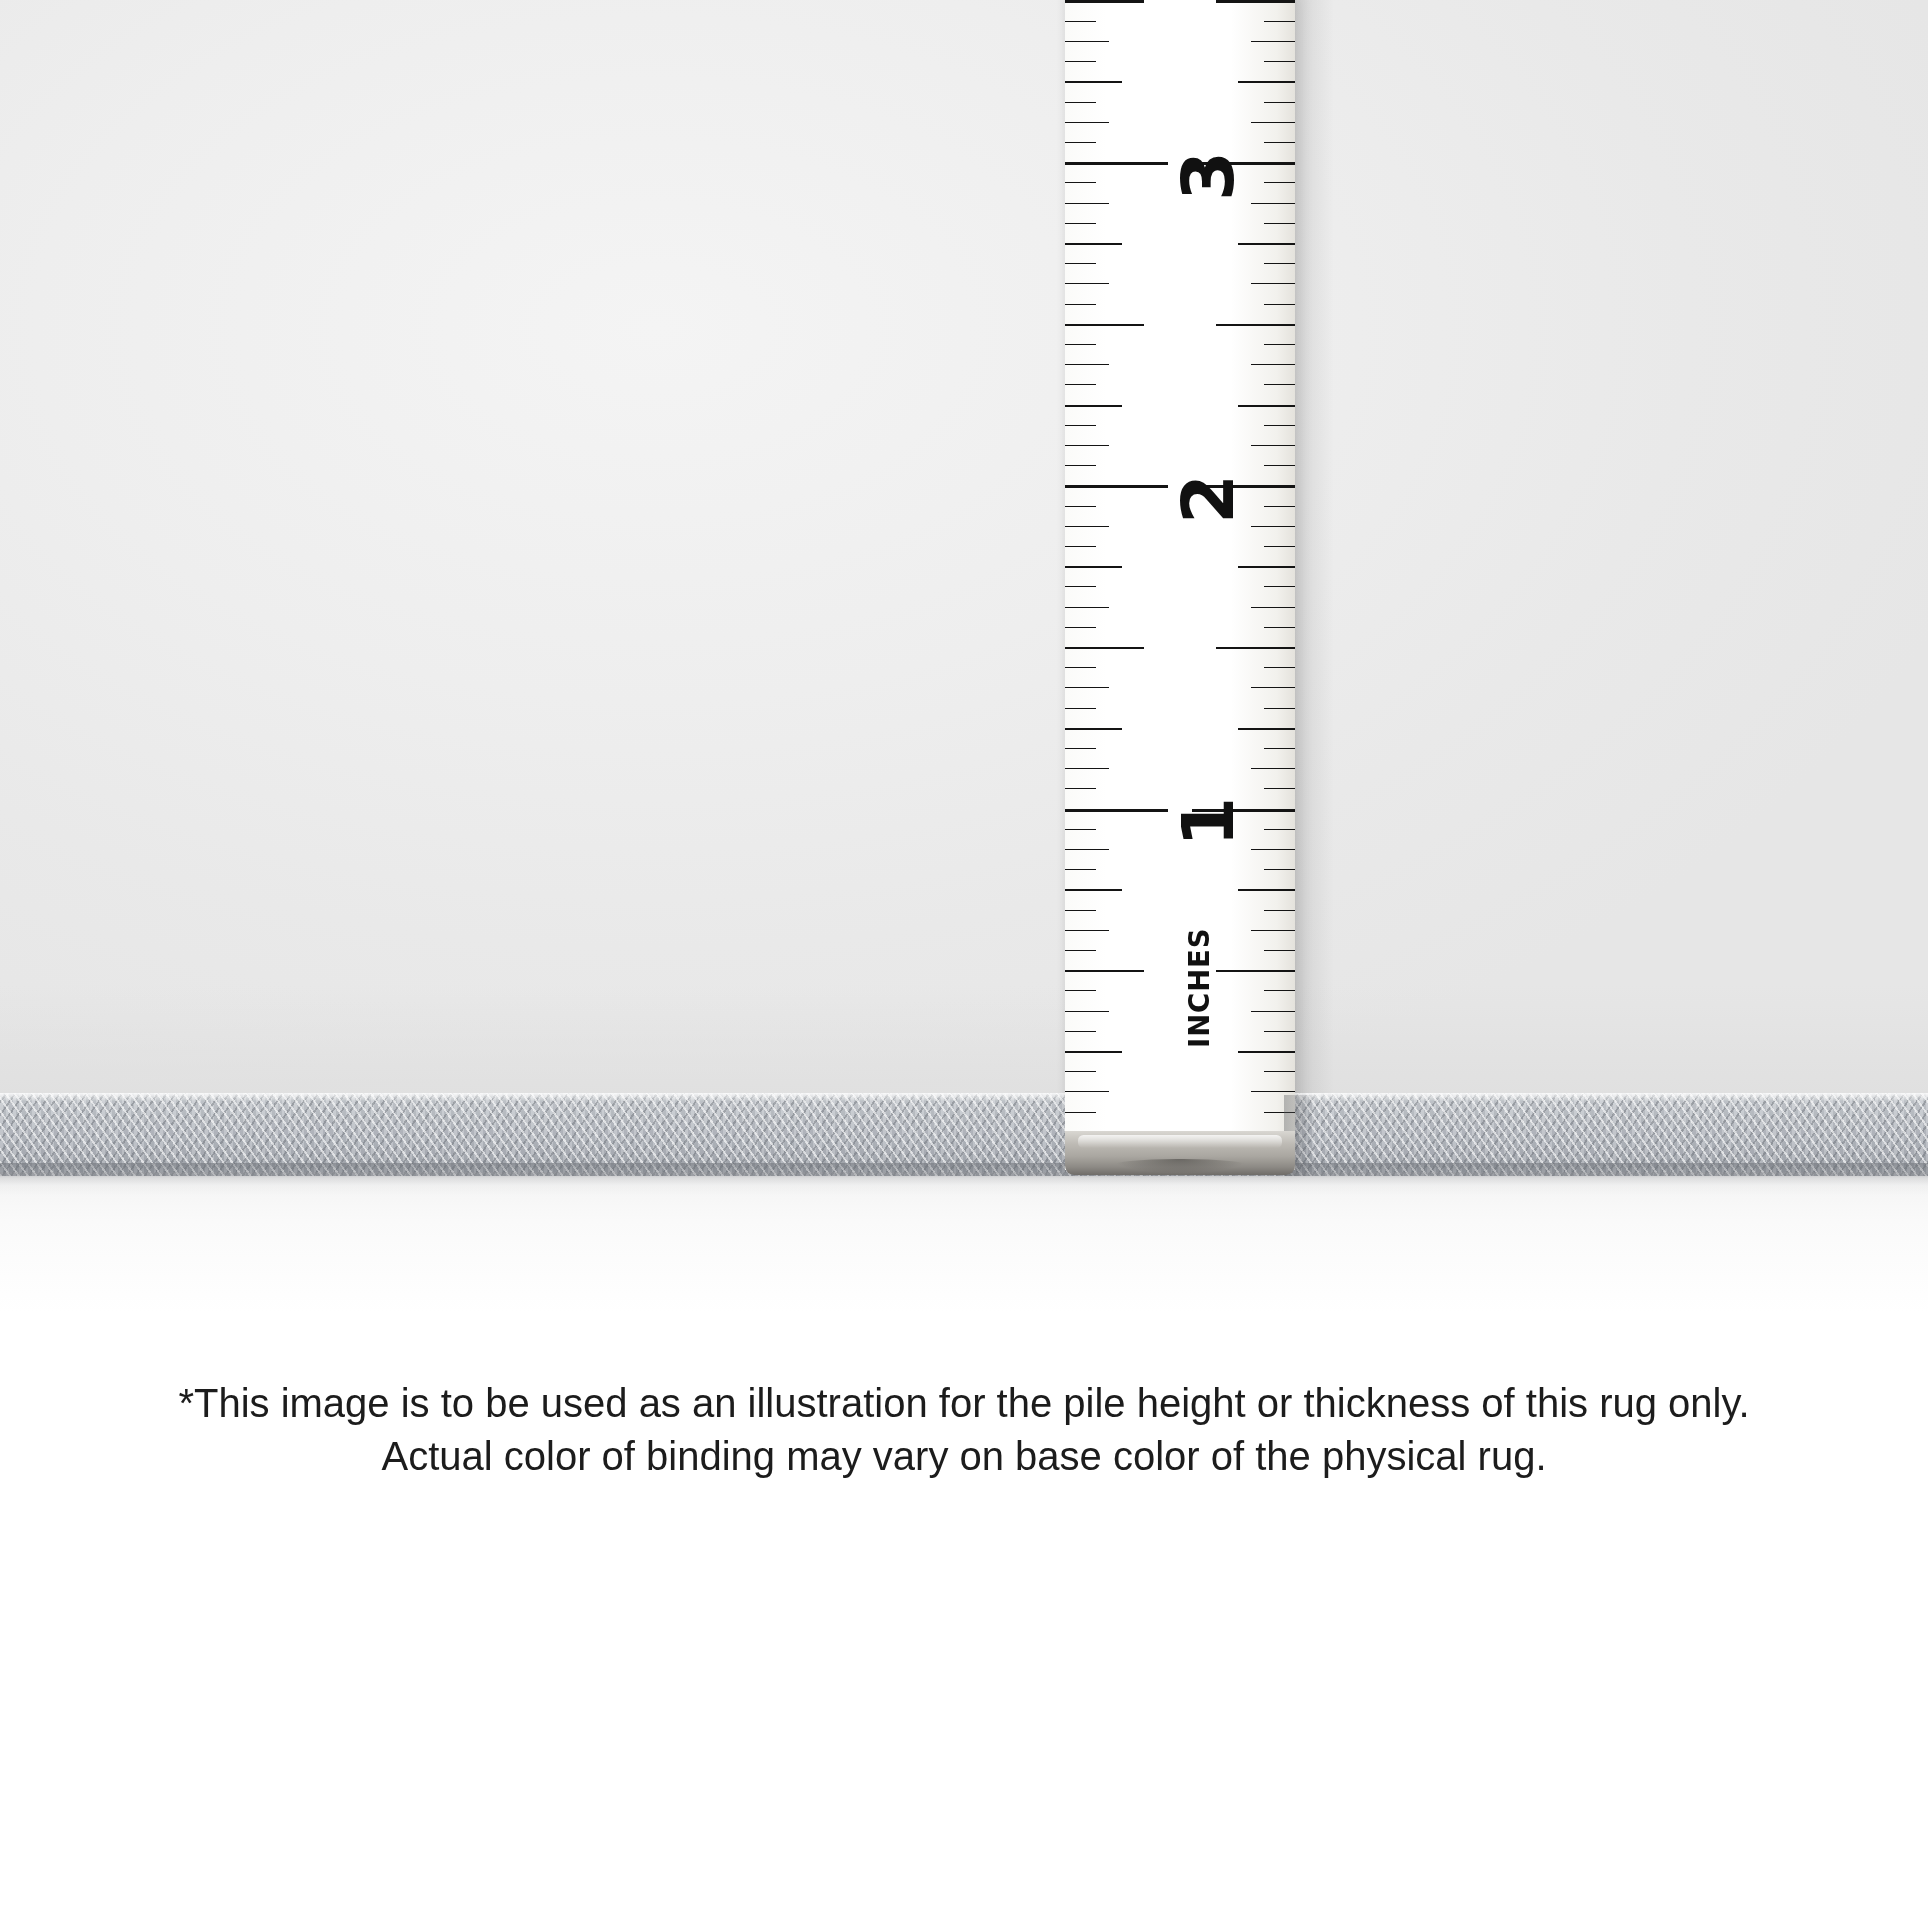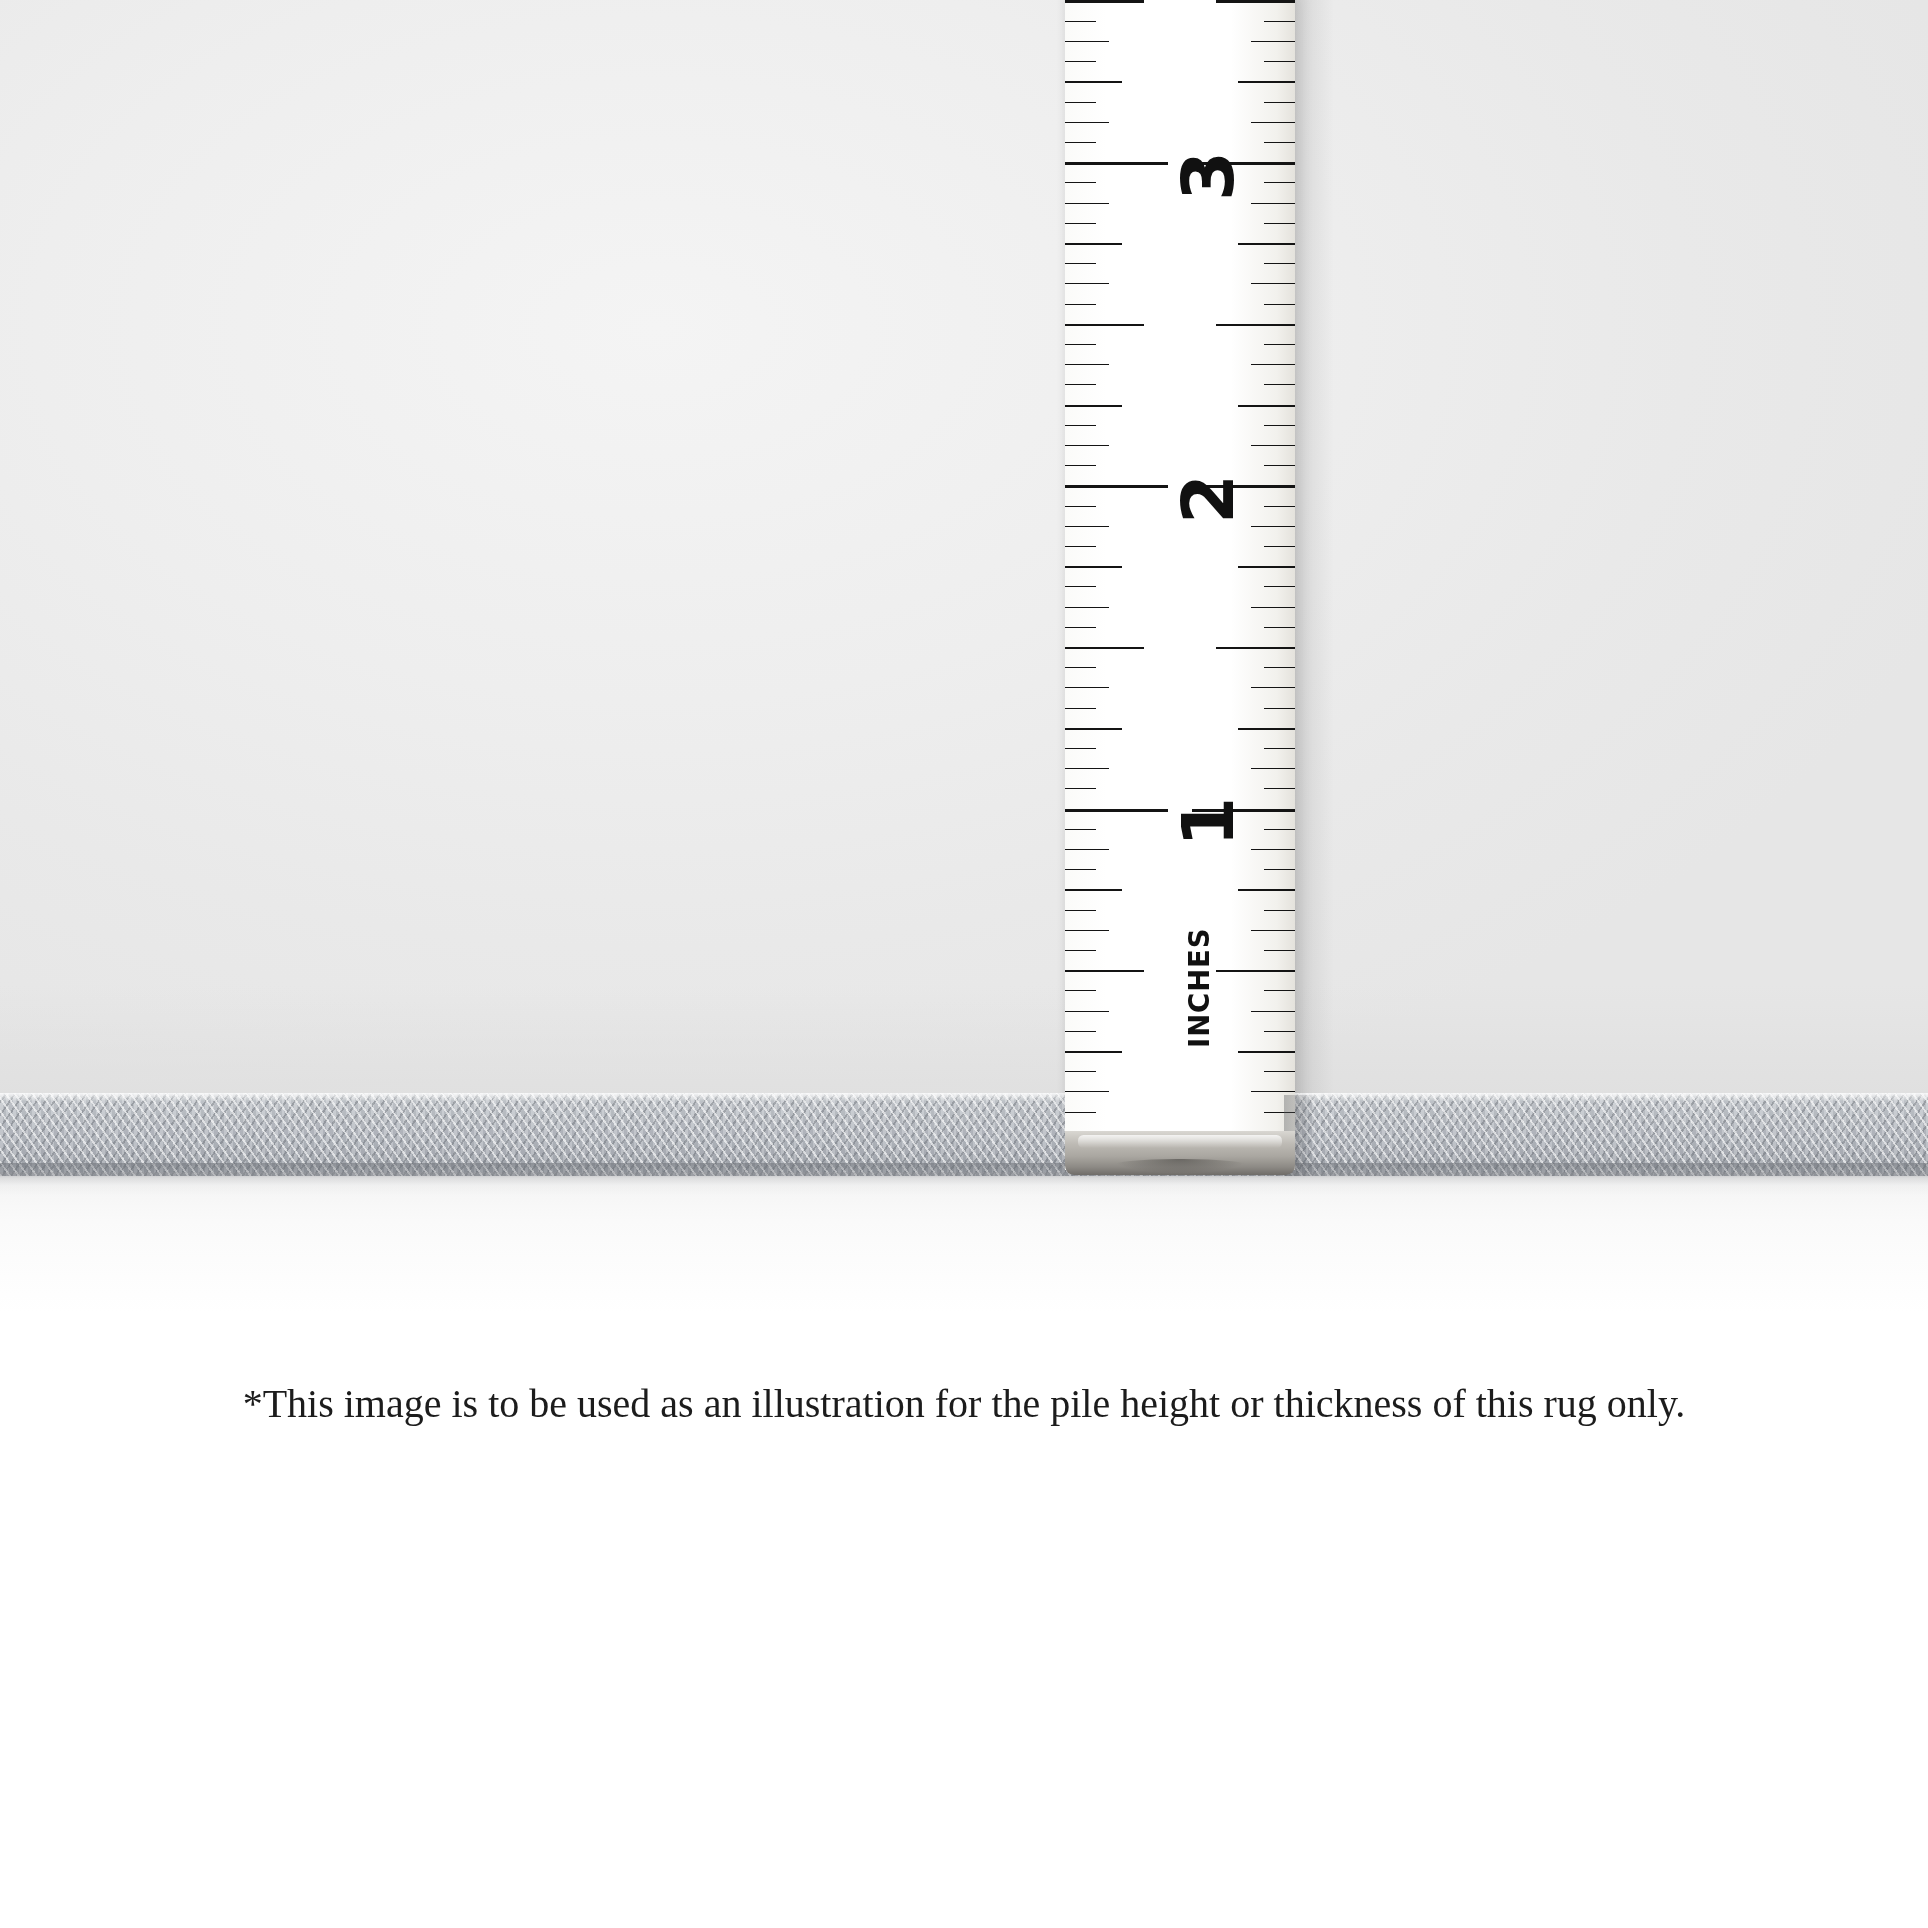--- a/index.html
+++ b/index.html
@@ -226,21 +226,21 @@
     background: linear-gradient(to right, rgba(120,120,120,0.20), rgba(120,120,120,0));
   }
 
   
   .caption {
     position: absolute;
     left: 0;
     top: 1377px;
     width: 1928px;
     text-align: center;
-    font-family: Liberation Serif, serif;
+    font-family: Liberation Sans, sans-serif;
     font-size: 40px;
     line-height: 1.33;
     color: #1c1c1c;
     padding: 0 83px;
     box-sizing: border-box;
   }
   .caption .line { display: block; }
 </style>
 </head>
 <body>
@@ -384,16 +384,17 @@
         <div class="num" style="top: 529px;">2</div>
         <div class="num" style="top: 206px;">3</div>
       </div>
     <div class="ruler-shadow-on-rug"></div>
     <div class="ruler-tip"></div>
 
   </div>
 
   <div class="caption">
     <span class="line">*This image is to be used as an illustration for the pile height or thickness of this rug only.</span>
+    <span class="line">Actual color of binding may vary on base color of the physical rug.</span>
   </div>
 
 </div>
 
 
 </body></html>

